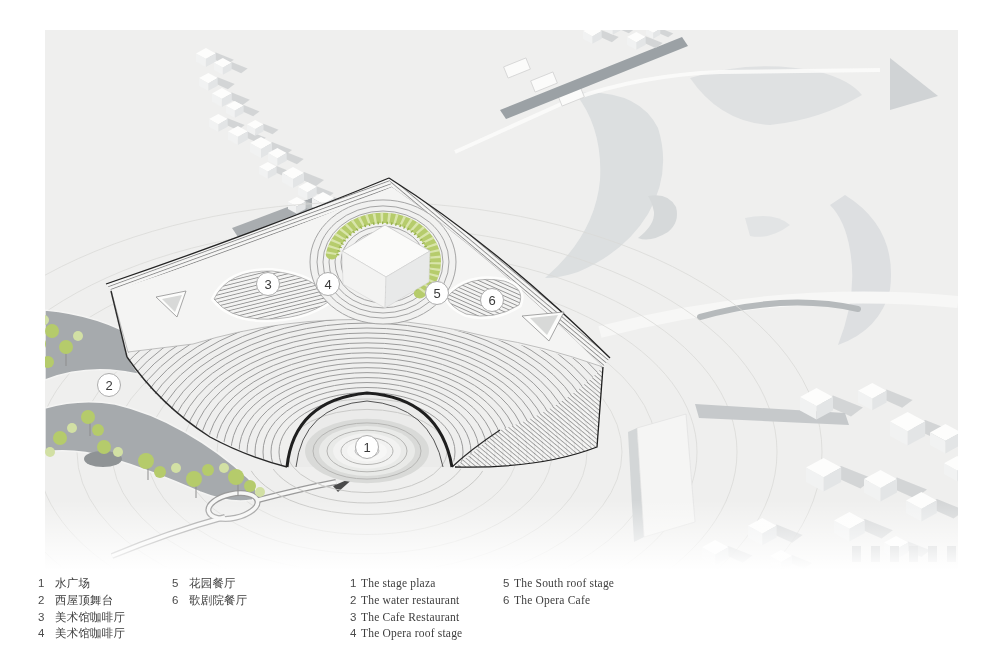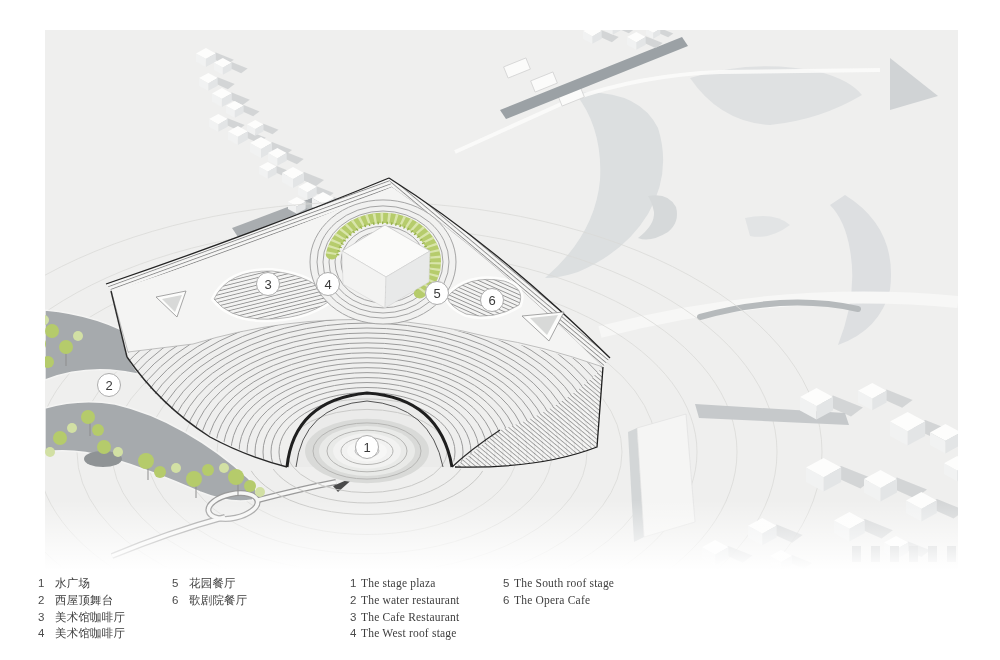--- a/index.html
+++ b/index.html
@@ -384,21 +384,21 @@
     <div class="lrow">
           <span class="lnum">2</span>
           <span class="llabel">The water restaurant</span>
         </div>
     <div class="lrow">
           <span class="lnum">3</span>
           <span class="llabel">The Cafe Restaurant</span>
         </div>
     <div class="lrow">
           <span class="lnum">4</span>
-          <span class="llabel">The West roof stage</span>
+          <span class="llabel">The Opera roof stage</span>
         </div>
   </div>
   <div class="lcol en" style="left:503px;top:575px;">
     <div class="lrow">
           <span class="lnum">5</span>
           <span class="llabel">The South roof stage</span>
         </div>
     <div class="lrow">
           <span class="lnum">6</span>
           <span class="llabel">The Opera Cafe</span>

